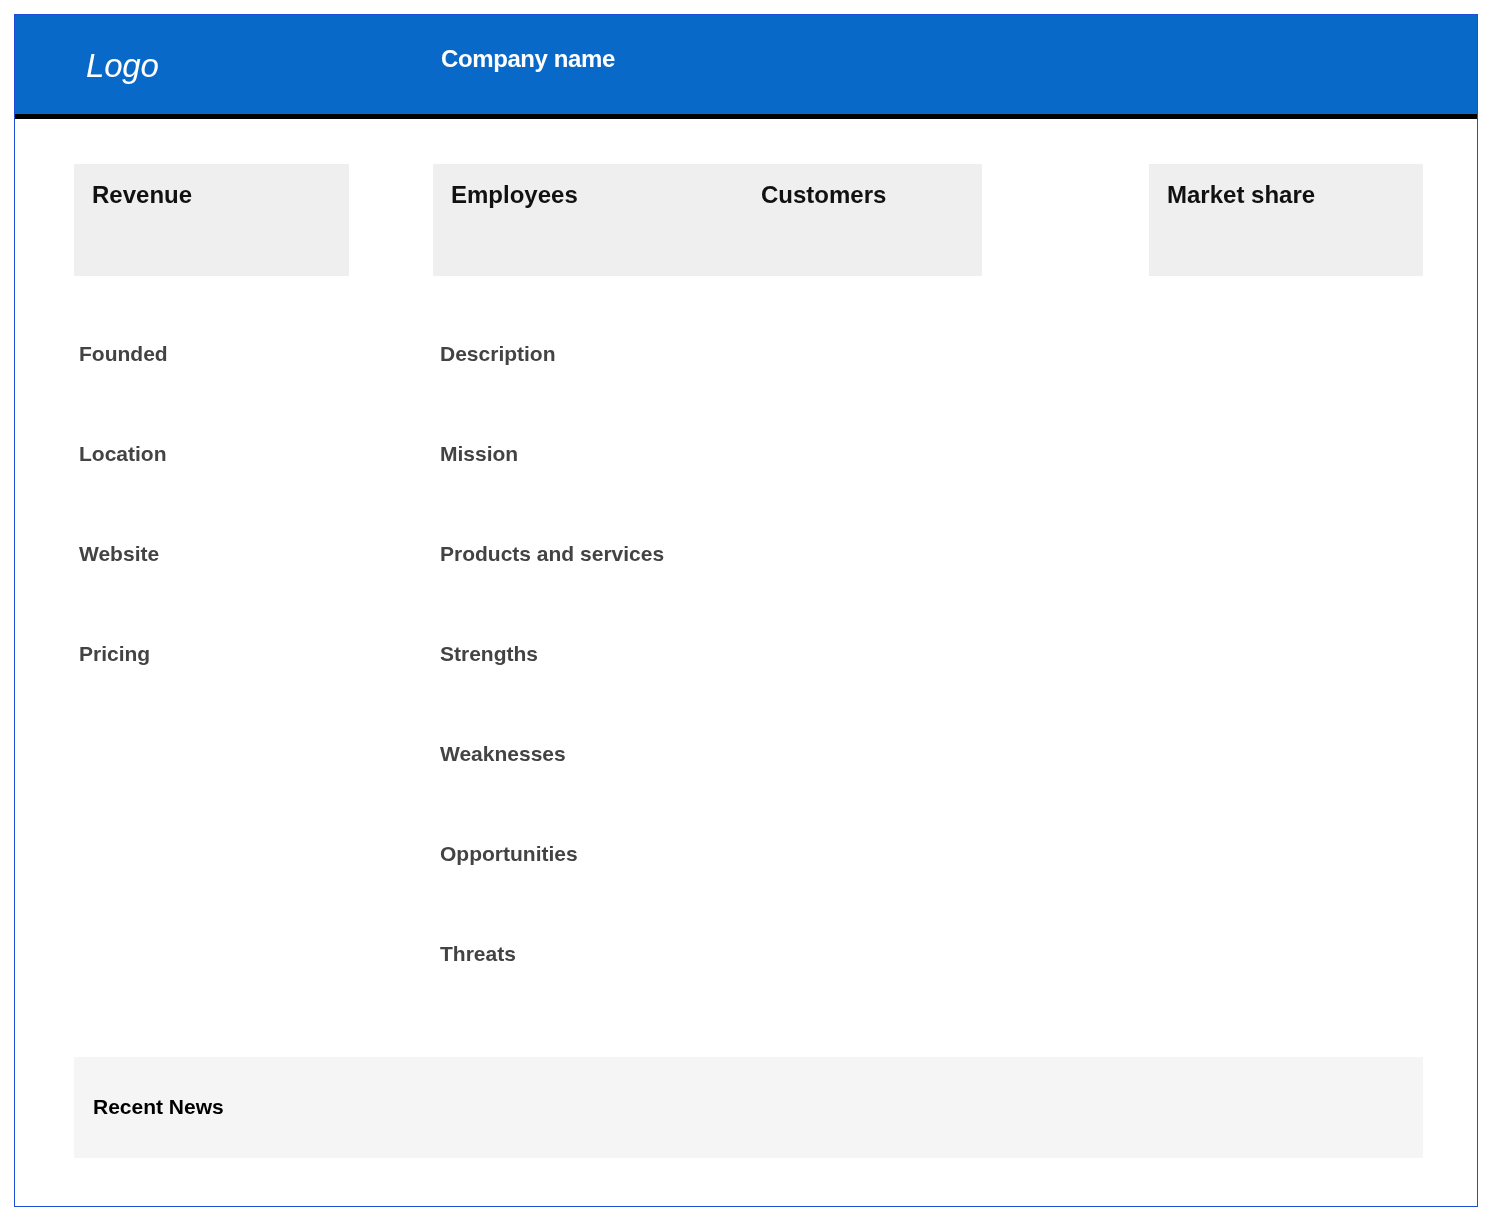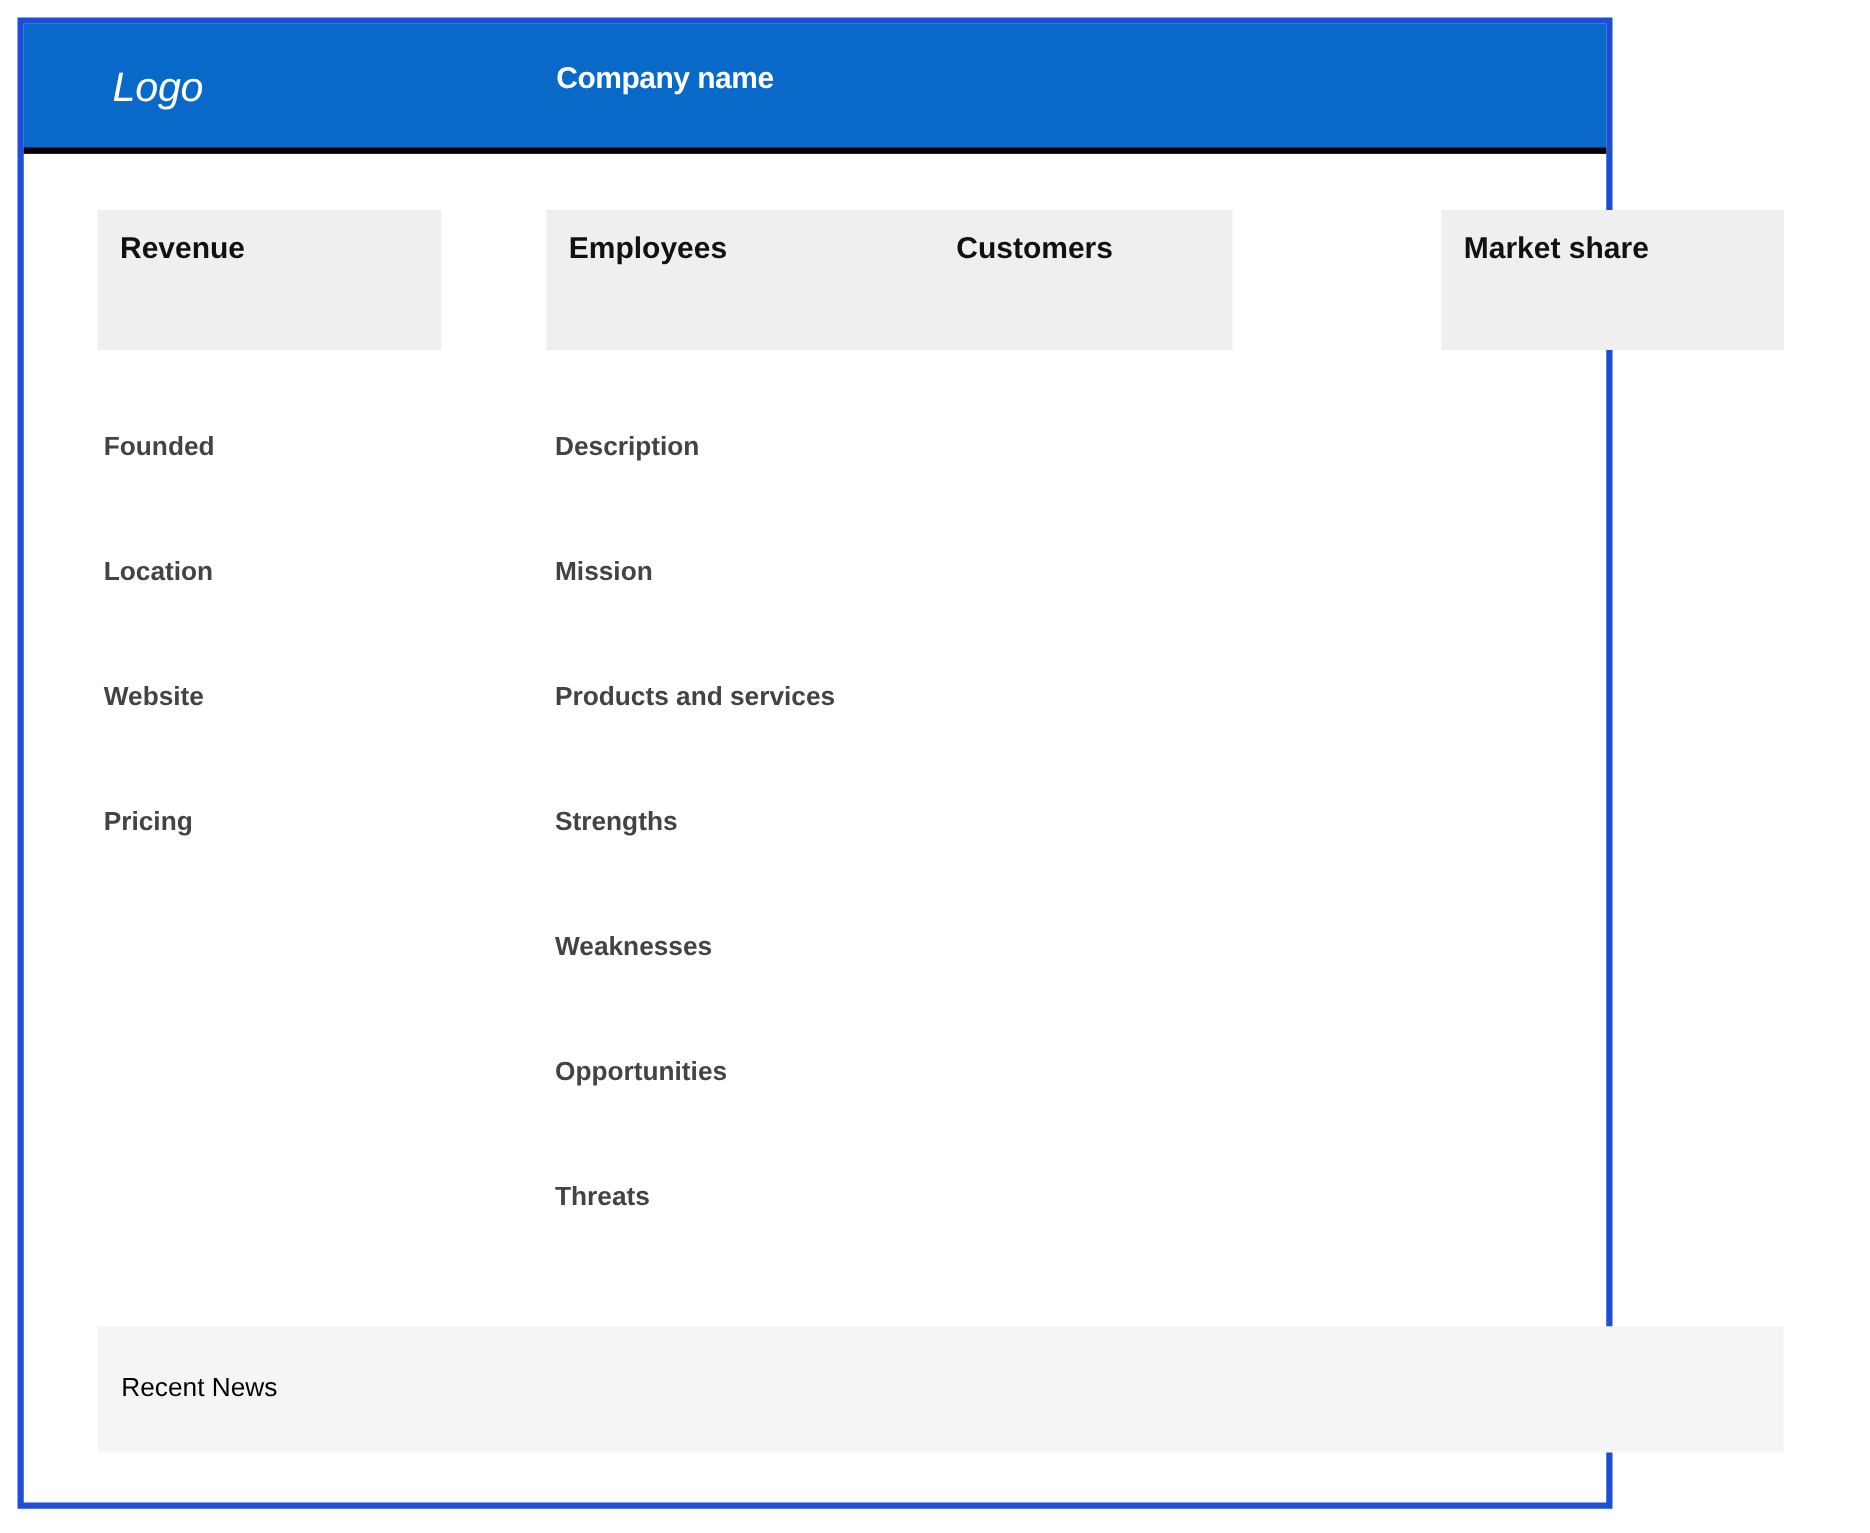--- a/index.html
+++ b/index.html
@@ -18,23 +18,23 @@
     height: 1226px;
     background: #ffffff;
     overflow: hidden;
   }
 
   
   .sheet {
     position: absolute;
     left: 14px;
     top: 14px;
-    width: 1276px;
+    width: 1464px;
     height: 1193px;
-    border: 5px solid #1d4ed8;
+    border: 1px solid #1d4ed8;
     box-sizing: border-box;
     background: #ffffff;
   }
 
   
   .brand-header {
     position: absolute;
     left: 0;
     top: 0;
     right: 0;
@@ -122,21 +122,21 @@
     top: 938px;
     width: 1349px;
     height: 101px;
     background: #f5f5f5;
   }
   .news-panel .news-title {
     position: absolute;
     left: 19px;
     top: 38px;
     font-size: 21px;
-    font-weight: normal;
+    font-weight: bold;
     color: #000000;
     white-space: nowrap;
   }
 </style>
 </head>
 <body>
 
 <div id="canvas">
   <div class="sheet">
 

